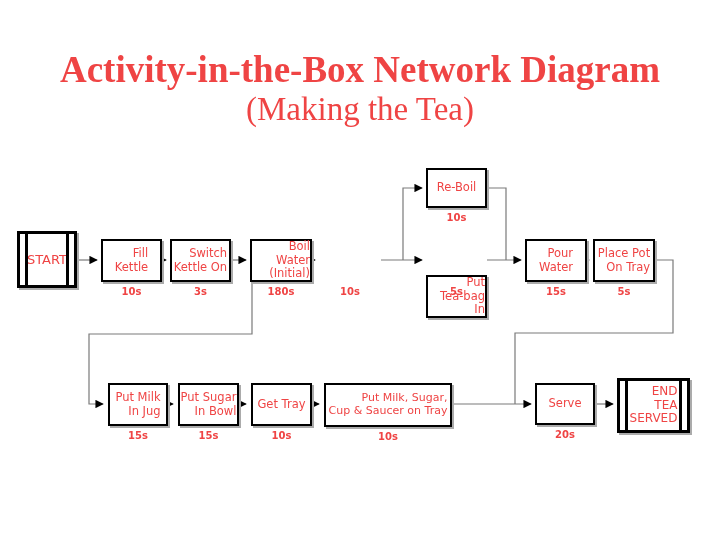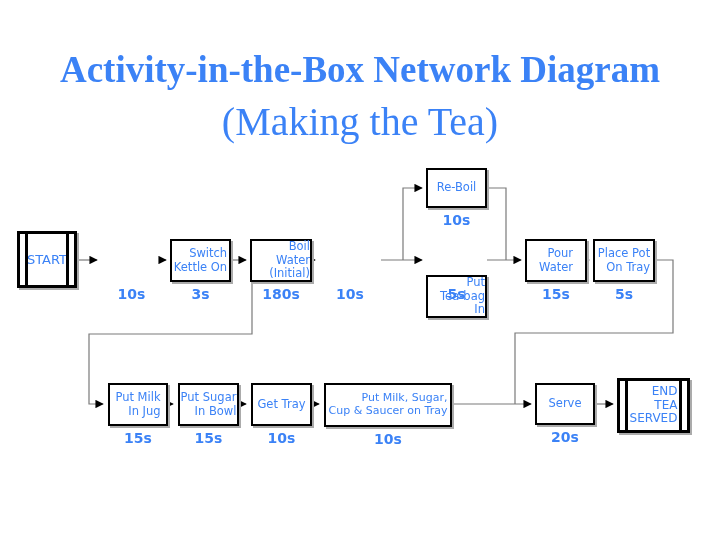--- a/index.html
+++ b/index.html
@@ -1,31 +1,31 @@
 <!DOCTYPE html>
 <html><head>
 <meta charset="utf-8">
 <style>
   html,body{margin:0;padding:0;background:#fff;}
   .slide{position:relative;width:720px;height:540px;background:#ffffff;overflow:hidden;
-         font-family:"DejaVu Sans",sans-serif;color:#3b82f6;}
+         font-family:"DejaVu Sans",sans-serif;color:#ef4444;}
 
   .titleblock{position:absolute;left:0;top:50px;width:720px;text-align:center;
               font-family:"Liberation Serif","DejaVu Serif",serif;}
   .title{font-size:37px;font-weight:bold;line-height:1.1;}
-  .subtitle{font-size:40px;font-weight:normal;line-height:1.15;margin-top:8px;}
+  .subtitle{font-size:33px;font-weight:normal;line-height:1.15;margin-top:0;}
 
   svg.wires{position:absolute;left:0;top:0;width:720px;height:540px;}
   svg.wires polyline{fill:none;stroke:#7a7a7a;stroke-width:1.2;}
 
   .node{position:absolute;box-sizing:border-box;border:2.5px solid #000;background:#fff;
         display:flex;align-items:center;justify-content:center;text-align:right;
         white-space:pre-line;font-size:11.5px;line-height:1.18;
         box-shadow:2px 2px 0 #ababab;}
-  .dur{position:absolute;text-align:center;font-size:14px;font-weight:bold;}
+  .dur{position:absolute;text-align:center;font-size:10px;font-weight:bold;}
 
   
   .n-fill   {left:101px;top:239px;width:61px;height:43px;}
   .n-switch {left:170px;top:239px;width:61px;height:43px;}
   .n-boil   {left:250px;top:239px;width:62px;height:43px;}
   .n-scold  {left:319px;top:239px;width:62px;height:43px;}
   .n-teabag {left:426px;top:239px;width:61px;height:43px;margin-top:36px;}
   .n-pour   {left:525px;top:239px;width:62px;height:43px;}
   .n-place  {left:593px;top:239px;width:62px;height:43px;}
   .n-reboil {left:426px;top:168px;width:61px;height:40px;}
@@ -98,20 +98,22 @@
     <span class="tlabel">START</span>
   </div>
   <div class="node terminal n-end">
     <span class="bar bar-l"></span>
     <span class="bar bar-r"></span>
     <span class="tlabel">END
 TEA
 SERVED</span>
   </div>
 
+  <div class="node n-fill">Fill
+Kettle</div>
   <div class="node n-switch">Switch
 Kettle On</div>
   <div class="node n-boil">Boil Water
 (Initial)</div>
   <div class="node n-reboil">Re-Boil</div>
   <div class="node n-teabag">Put
 Tea-bag In</div>
   <div class="node n-pour">Pour
 Water</div>
   <div class="node n-place">Place Pot

